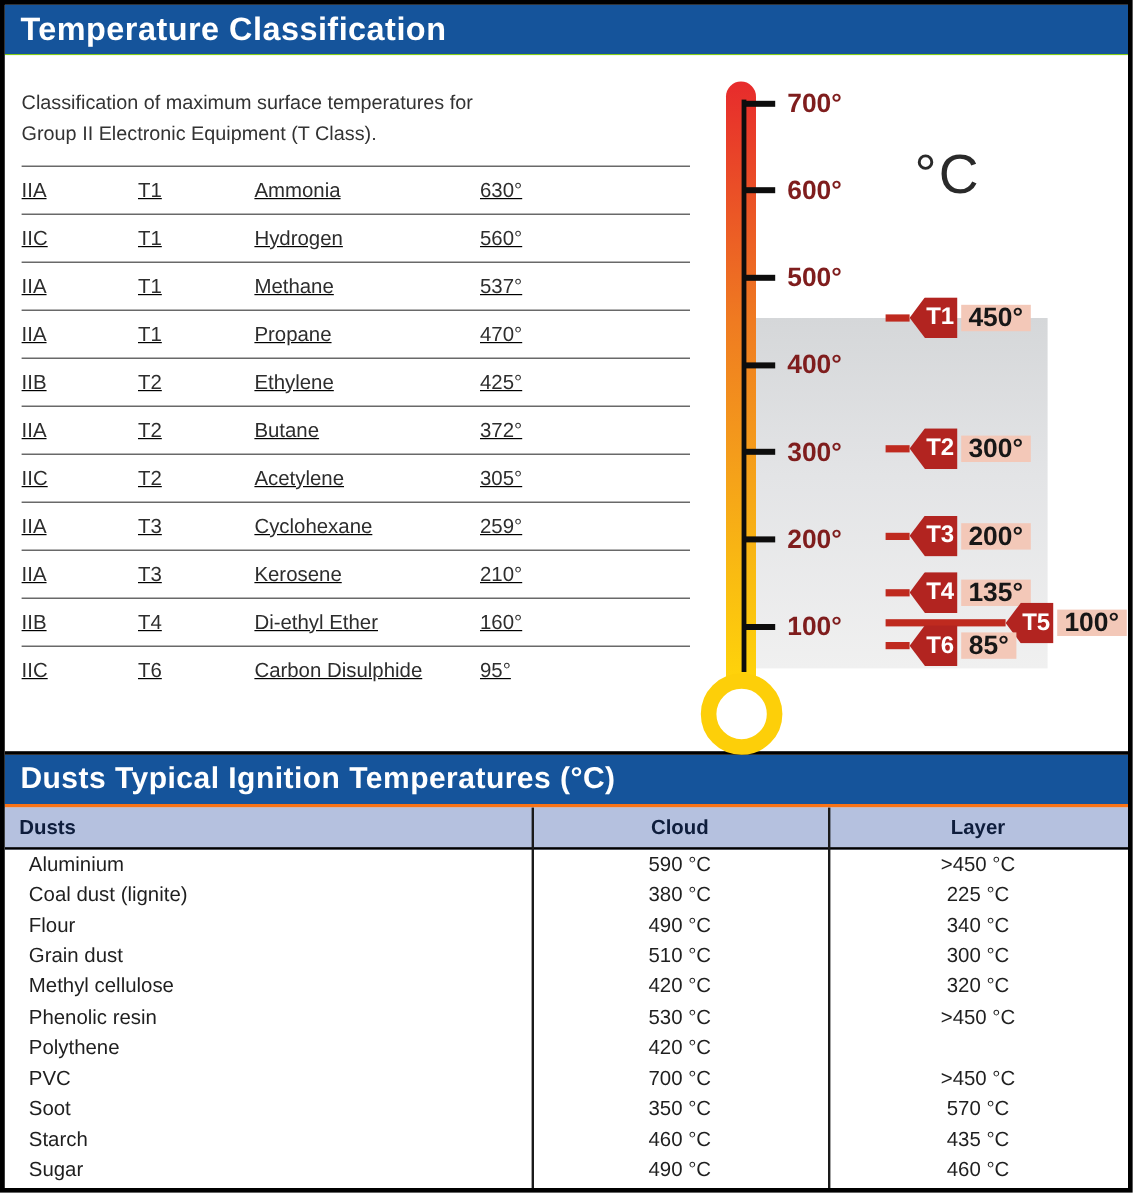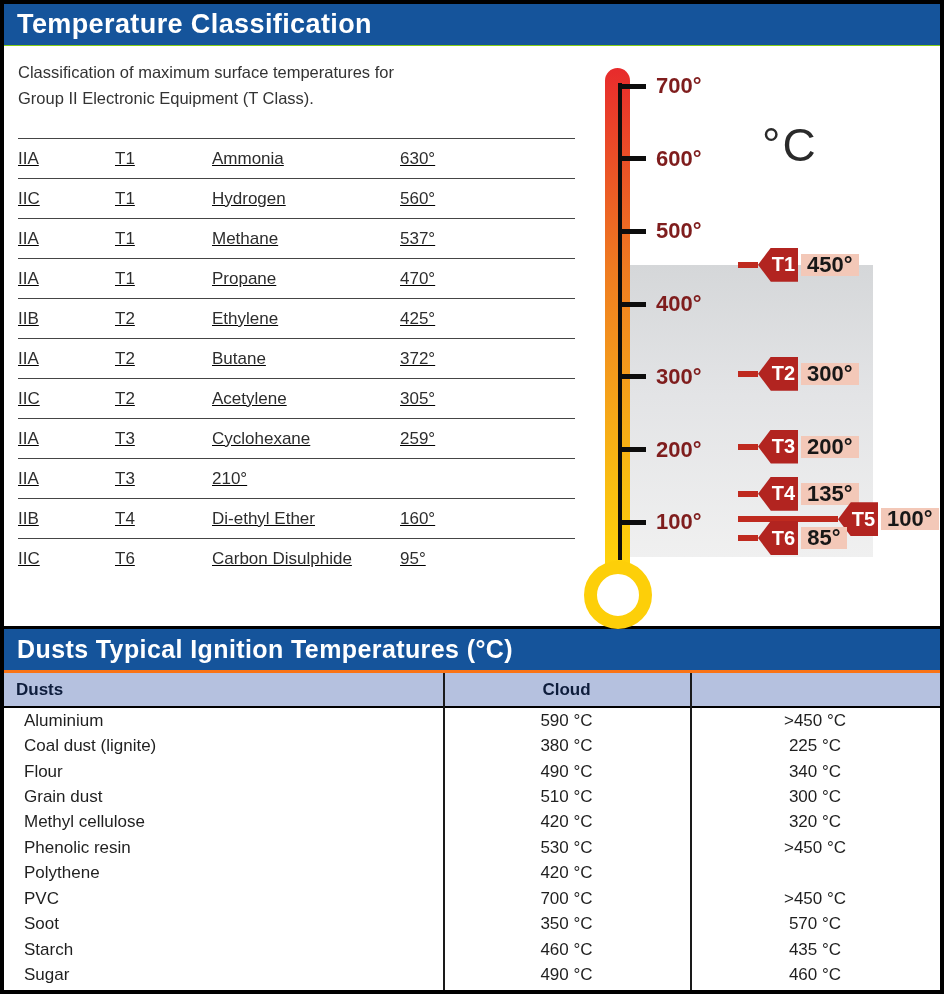--- a/index.html
+++ b/index.html
@@ -9,21 +9,21 @@
   }
   .inner { position:absolute; inset:4px; background:#fff; display:flex; flex-direction:column; overflow:hidden; }
 
   
   .bar { background:#15549b; color:#fff; display:flex; align-items:center; padding-left:13px; font-weight:bold; letter-spacing:.4px; }
   .bar1 { height:41px; font-size:27px; border-bottom:1px solid #84cc16; flex:0 0 auto; }
   .bar2 { height:41px; font-size:25px; border-bottom:3px solid #f97316; flex:0 0 auto; }
 
   
   .upper { position:relative; height:580px; flex:0 0 auto; background:#fff; border-bottom:3px solid #000; }
-  .desc { position:absolute; left:14px; top:14px; width:400px; font-size:16.5px; line-height:1.55; color:#333; }
+  .desc { position:absolute; left:14px; top:28px; width:400px; font-size:16.5px; line-height:1.55; color:#333; }
 
   
   .gas-table { position:absolute; left:14px; top:92px; width:557px;text-decoration:underline; }
   .gas-row { display:grid; grid-template-columns:97px 97px 188px 1fr; height:39px; align-items:center; border-top:1.5px solid #454545; font-size:17px; color:#2d2d2d; }
 
   
   .t-zone { position:absolute; left:626px; top:219px; width:243px; height:292px;
             background:linear-gradient(180deg,#d5d7d9 0%,#e3e4e6 45%,#f0f0f0 100%); }
   .t-tube { position:absolute; left:601px; top:22px; width:25px; height:500px; border-radius:13px 13px 0 0;
             background:linear-gradient(180deg,#e72b2c 0%,#ea4f27 18%,#ef7b21 40%,#f49c1b 62%,#f9bb12 82%,#ffd40a 100%); }
@@ -125,20 +125,21 @@
           <div class="gas-row">
             <span>IIA</span>
             <span>T3</span>
             <span>Cyclohexane</span>
             <span>259°</span>
           </div>
 
           <div class="gas-row">
             <span>IIA</span>
             <span>T3</span>
+            <span>Kerosene</span>
             <span>210°</span>
           </div>
 
           <div class="gas-row">
             <span>IIB</span>
             <span>T4</span>
             <span>Di-ethyl Ether</span>
             <span>160°</span>
           </div>
 
@@ -236,20 +237,21 @@
     </div>
 
     <div class="bar bar2">
       <span>Dusts Typical Ignition Temperatures (°C)</span>
     </div>
 
     <div class="dust-table">
       <div class="dust-head">
         <span class="c0">Dusts</span>
         <span class="cc">Cloud</span>
+        <span class="cc">Layer</span>
       </div>
       <div class="dust-body">
 
           <div class="dust-row">
             <span class="c0">Aluminium</span>
             <span class="cc">590 °C</span>
             <span class="cc">&gt;450 °C</span>
           </div>
 
           <div class="dust-row">

